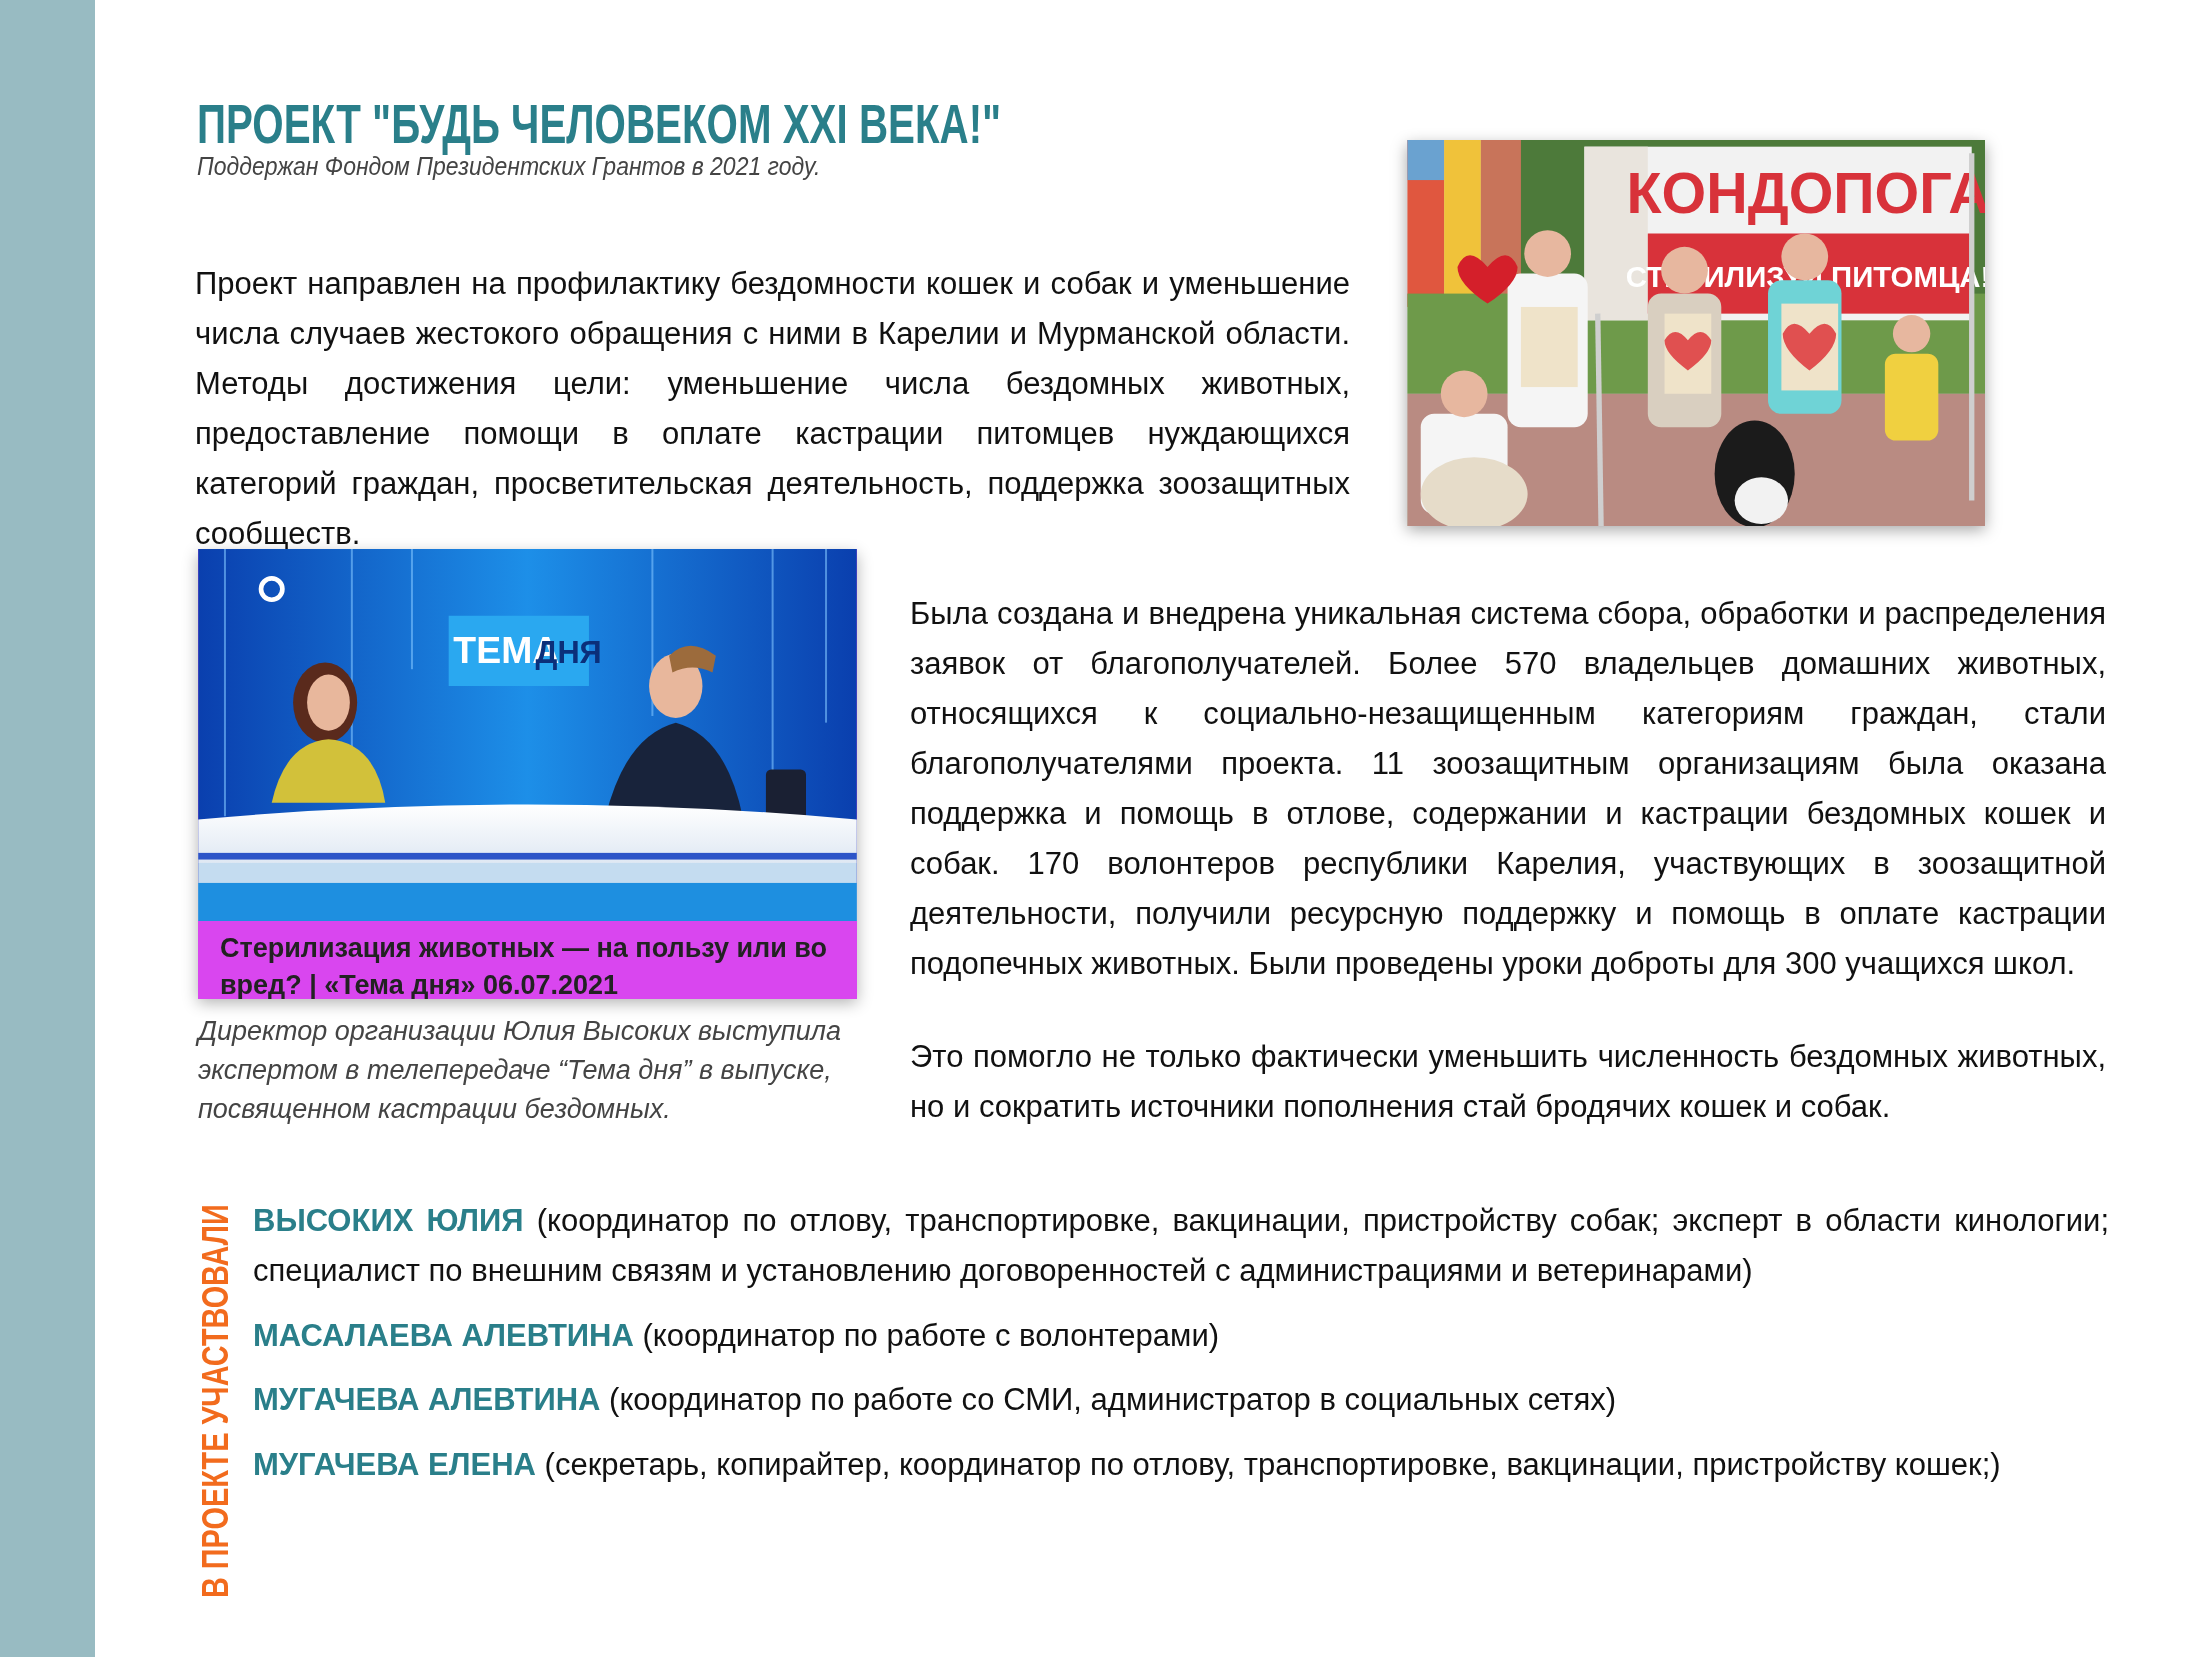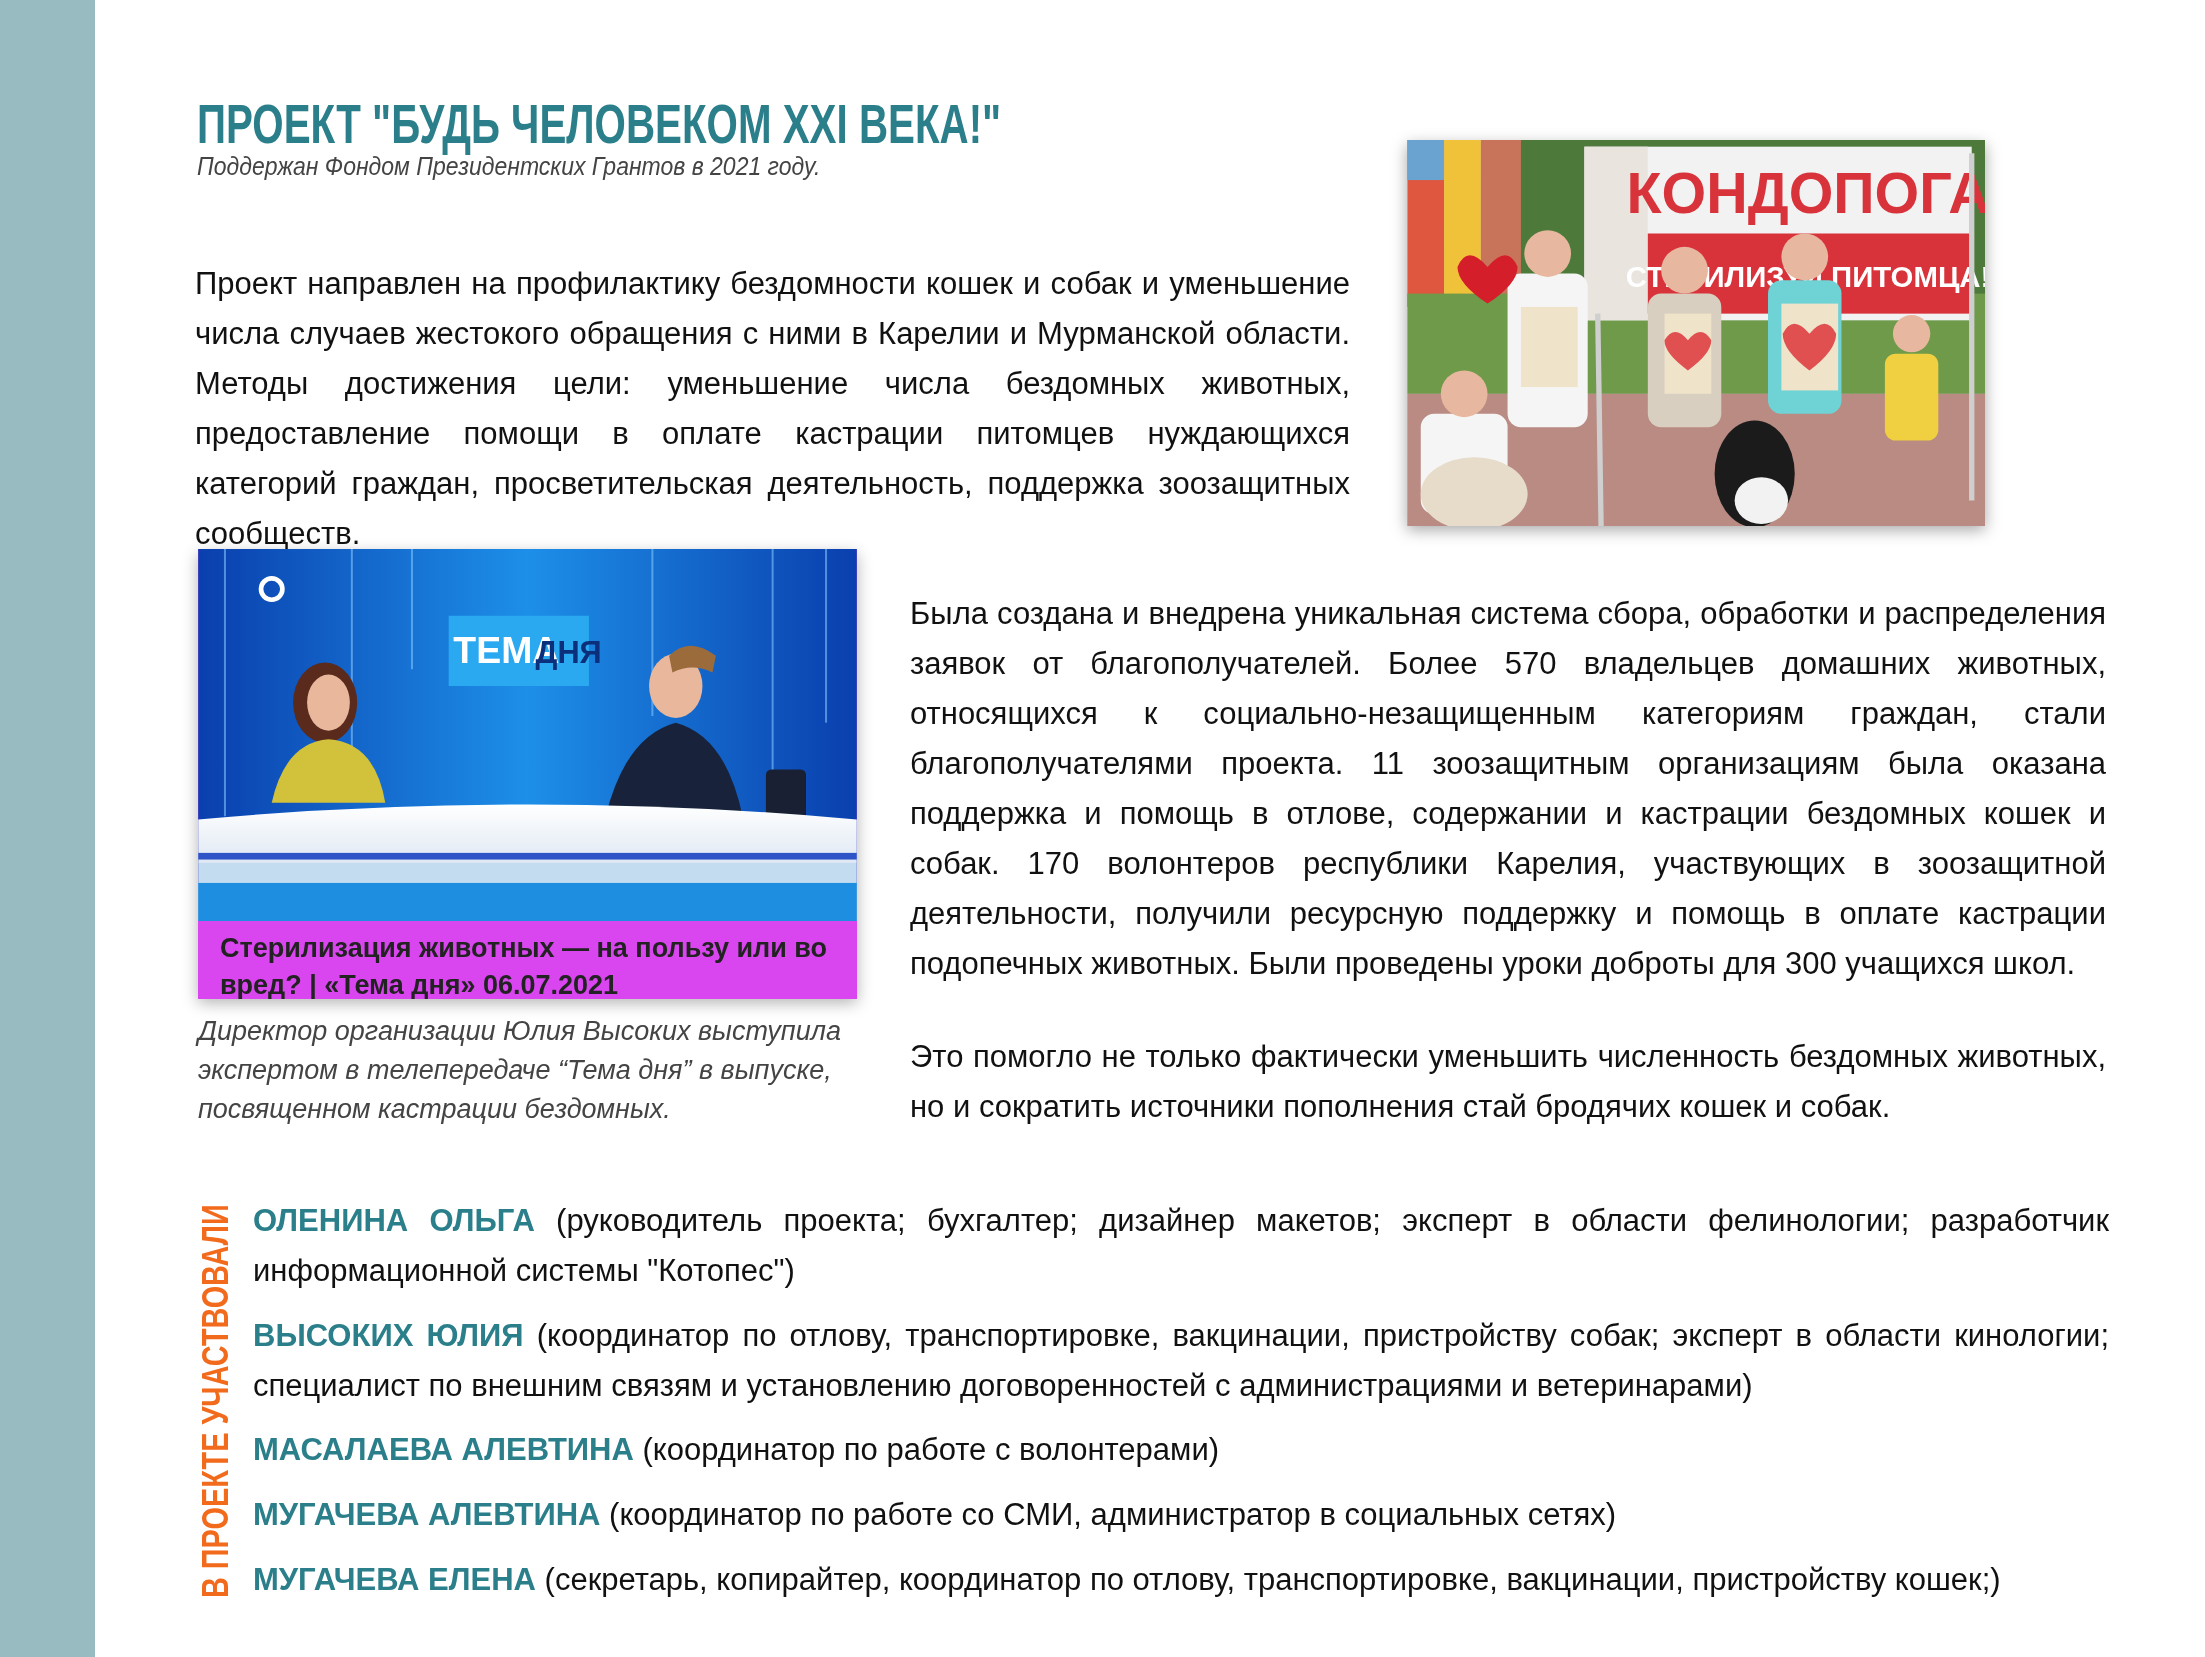--- a/index.html
+++ b/index.html
@@ -144,24 +144,20 @@
 
 <div class="italcap">Директор организации Юлия Высоких выступила экспертом в телепередаче “Тема дня” в выпуске, посвященном кастрации бездомных.</div>
 
 <div class="para p2">Была создана и внедрена уникальная система сбора, обработки и распределения заявок от благополучателей. Более 570 владельцев домашних животных, относящихся к социально-незащищенным категориям граждан, стали благополучателями проекта. 11 зоозащитным организациям была оказана поддержка и помощь в отлове, содержании и кастрации бездомных кошек и собак. 170 волонтеров республики Карелия, участвующих в зоозащитной деятельности, получили ресурсную поддержку и помощь в оплате кастрации подопечных животных. Были проведены уроки доброты для 300 учащихся школ.</div>
 <div class="para p3">Это помогло не только фактически уменьшить численность бездомных животных, но и сократить источники пополнения стай бродячих кошек и собак.</div>
 
 <div class="vlabel">В ПРОЕКТЕ УЧАСТВОВАЛИ</div>
 
 <div class="members">
   <div class="member">
-    <span class="mname">ОЛЕНИНА ОЛЬГА</span>
-    <span>(руководитель проекта; бухгалтер; дизайнер макетов; эксперт в области фелинологии; разработчик информационной системы "Котопес")</span>
-  </div>
-  <div class="member">
     <span class="mname">ВЫСОКИХ ЮЛИЯ</span>
     <span>(координатор по отлову, транспортировке, вакцинации, пристройству собак; эксперт в области кинологии; специалист по внешним связям и установлению договоренностей с администрациями и ветеринарами)</span>
   </div>
   <div class="member">
     <span class="mname">МАСАЛАЕВА АЛЕВТИНА</span>
     <span>(координатор по работе с волонтерами)</span>
   </div>
   <div class="member">
     <span class="mname">МУГАЧЕВА АЛЕВТИНА</span>
     <span>(координатор по работе со СМИ, администратор в социальных сетях)</span>

